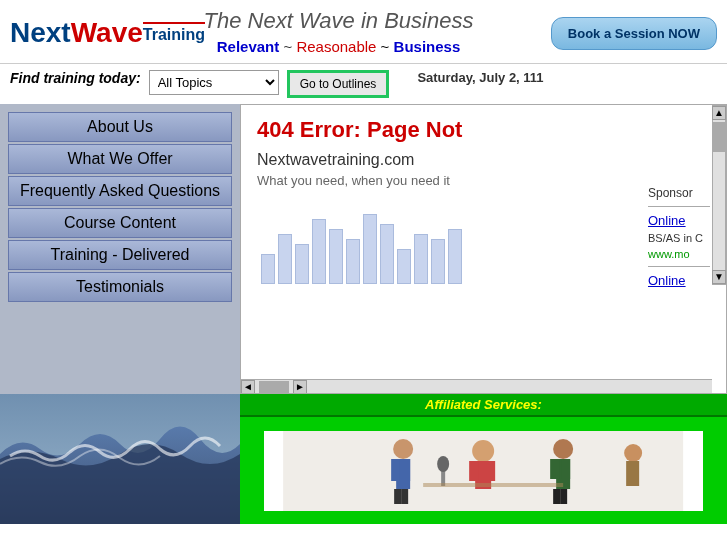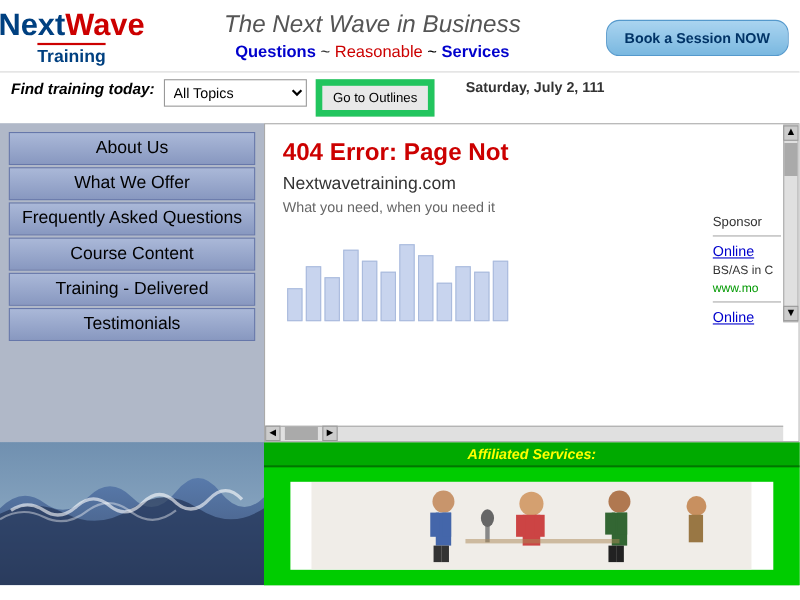--- a/index.html
+++ b/index.html
@@ -1,41 +1,41 @@
 <!DOCTYPE html>
 <html><head>
   <meta charset="utf-8">
   <style>
     * { margin: 0; padding: 0; box-sizing: border-box; }
     body { font-family: Arial, sans-serif; background: #fff; width: 727px; height: 545px; overflow: hidden; font-size: 13px; }
 
     
     #header { display: flex; align-items: center; padding: 8px 10px 4px 10px; border-bottom: 1px solid #ccc; }
-    #logo-area { display: flex; flex-direction: column; align-items: center; width: 110px; }
+    #logo-area { display: flex; flex-direction: row; align-items: center; width: 110px; }
     #logo-text { font-size: 28px; font-weight: bold; line-height: 1.1; }
     #logo-next { color: #004080; }
     #logo-wave { color: #cc0000; }
     #logo-training { color: #004080; font-size: 16px; font-weight: bold; border-top: 2px solid #cc0000; padding-top: 2px; }
     #header-center { flex: 1; text-align: center; padding-bottom: 4px; }
     #header-tagline { font-size: 22px; color: #555; font-style: italic; }
     #header-slogan { font-size: 15px; margin-top: 4px; }
     #slogan-relevant { color: #0000cc; font-weight: bold; }
     #slogan-reasonable { color: #cc0000; font-weight: normal; }
     #slogan-reliable { color: #0000cc; font-weight: bold; }
     #slogan-tilde { color: #333; }
     #header-right { width: 160px; display: flex; justify-content: flex-end; align-items: flex-start; }
     #book-button { background: linear-gradient(to bottom, #aad4f0, #7ab8e0); border: 1px solid #5599cc; border-radius: 12px; padding: 8px 16px; font-size: 13px; font-weight: bold; color: #003366; cursor: pointer; white-space: nowrap; }
 
     
     #toolbar { display: flex; align-items: flex-start; padding: 6px 10px; gap: 8px; background: #fff; }
     #find-label { font-size: 14px; color: #000; }
     #find-label span { font-style: italic; font-weight: bold; }
     #date-label { font-size: 13px; font-weight: bold; color: #333; margin-left: 20px; }
     #topic-select { padding: 3px 4px; font-size: 13px; border: 1px solid #999; background: #fff; width: 130px; }
-    #outline-button { padding: 4px 10px; font-size: 12px; border: 6px solid #22c55e; background: #e8e8e8; cursor: pointer; }
+    #outline-button { padding: 4px 10px; font-size: 12px; border: 3px solid #22c55e; background: #e8e8e8; cursor: pointer; }
 
     
     #main { display: flex; height: 290px; }
 
     
     #sidebar { width: 240px; background: #b0b8c8; padding: 8px; display: flex; flex-direction: column; gap: 2px; }
     .nav-btn { background: linear-gradient(to bottom, #aab8d8, #8898c0); border: 1px solid #6677aa; color: #000; font-size: 16px; padding: 5px 4px; text-align: center; cursor: pointer; width: 100%; }
     .nav-btn-active { background: #66ee66; border: 1px solid #33aa33; color: #000; font-size: 12px; padding: 5px 4px; text-align: center; cursor: pointer; width: 100%; }
 
     
@@ -79,21 +79,21 @@
 <div id="header">
   <div id="logo-area">
     <div id="logo-text">
       <span id="logo-next">Next</span><span id="logo-wave">Wave</span>
     </div>
     <div id="logo-training">Training</div>
   </div>
   <div id="header-center">
     <div id="header-tagline">The Next Wave in Business</div>
     <div id="header-slogan">
-      <span id="slogan-relevant">Questions</span><span id="slogan-tilde"> ~ </span><span id="slogan-reasonable">Reasonable</span><span id="slogan-tilde2"> ~ </span><span id="slogan-reliable">Services</span>
+      <span id="slogan-relevant">Relevant</span><span id="slogan-tilde"> ~ </span><span id="slogan-reasonable">Reasonable</span><span id="slogan-tilde2"> ~ </span><span id="slogan-reliable">Business</span>
     </div>
   </div>
   <div id="header-right">
     <button id="book-button">Book a Session NOW</button>
   </div>
 </div>
 
 <div id="toolbar">
   <label id="find-label">
     <span>Find training </span><span style="font-style:italic;font-weight:bold;">today:</span>

